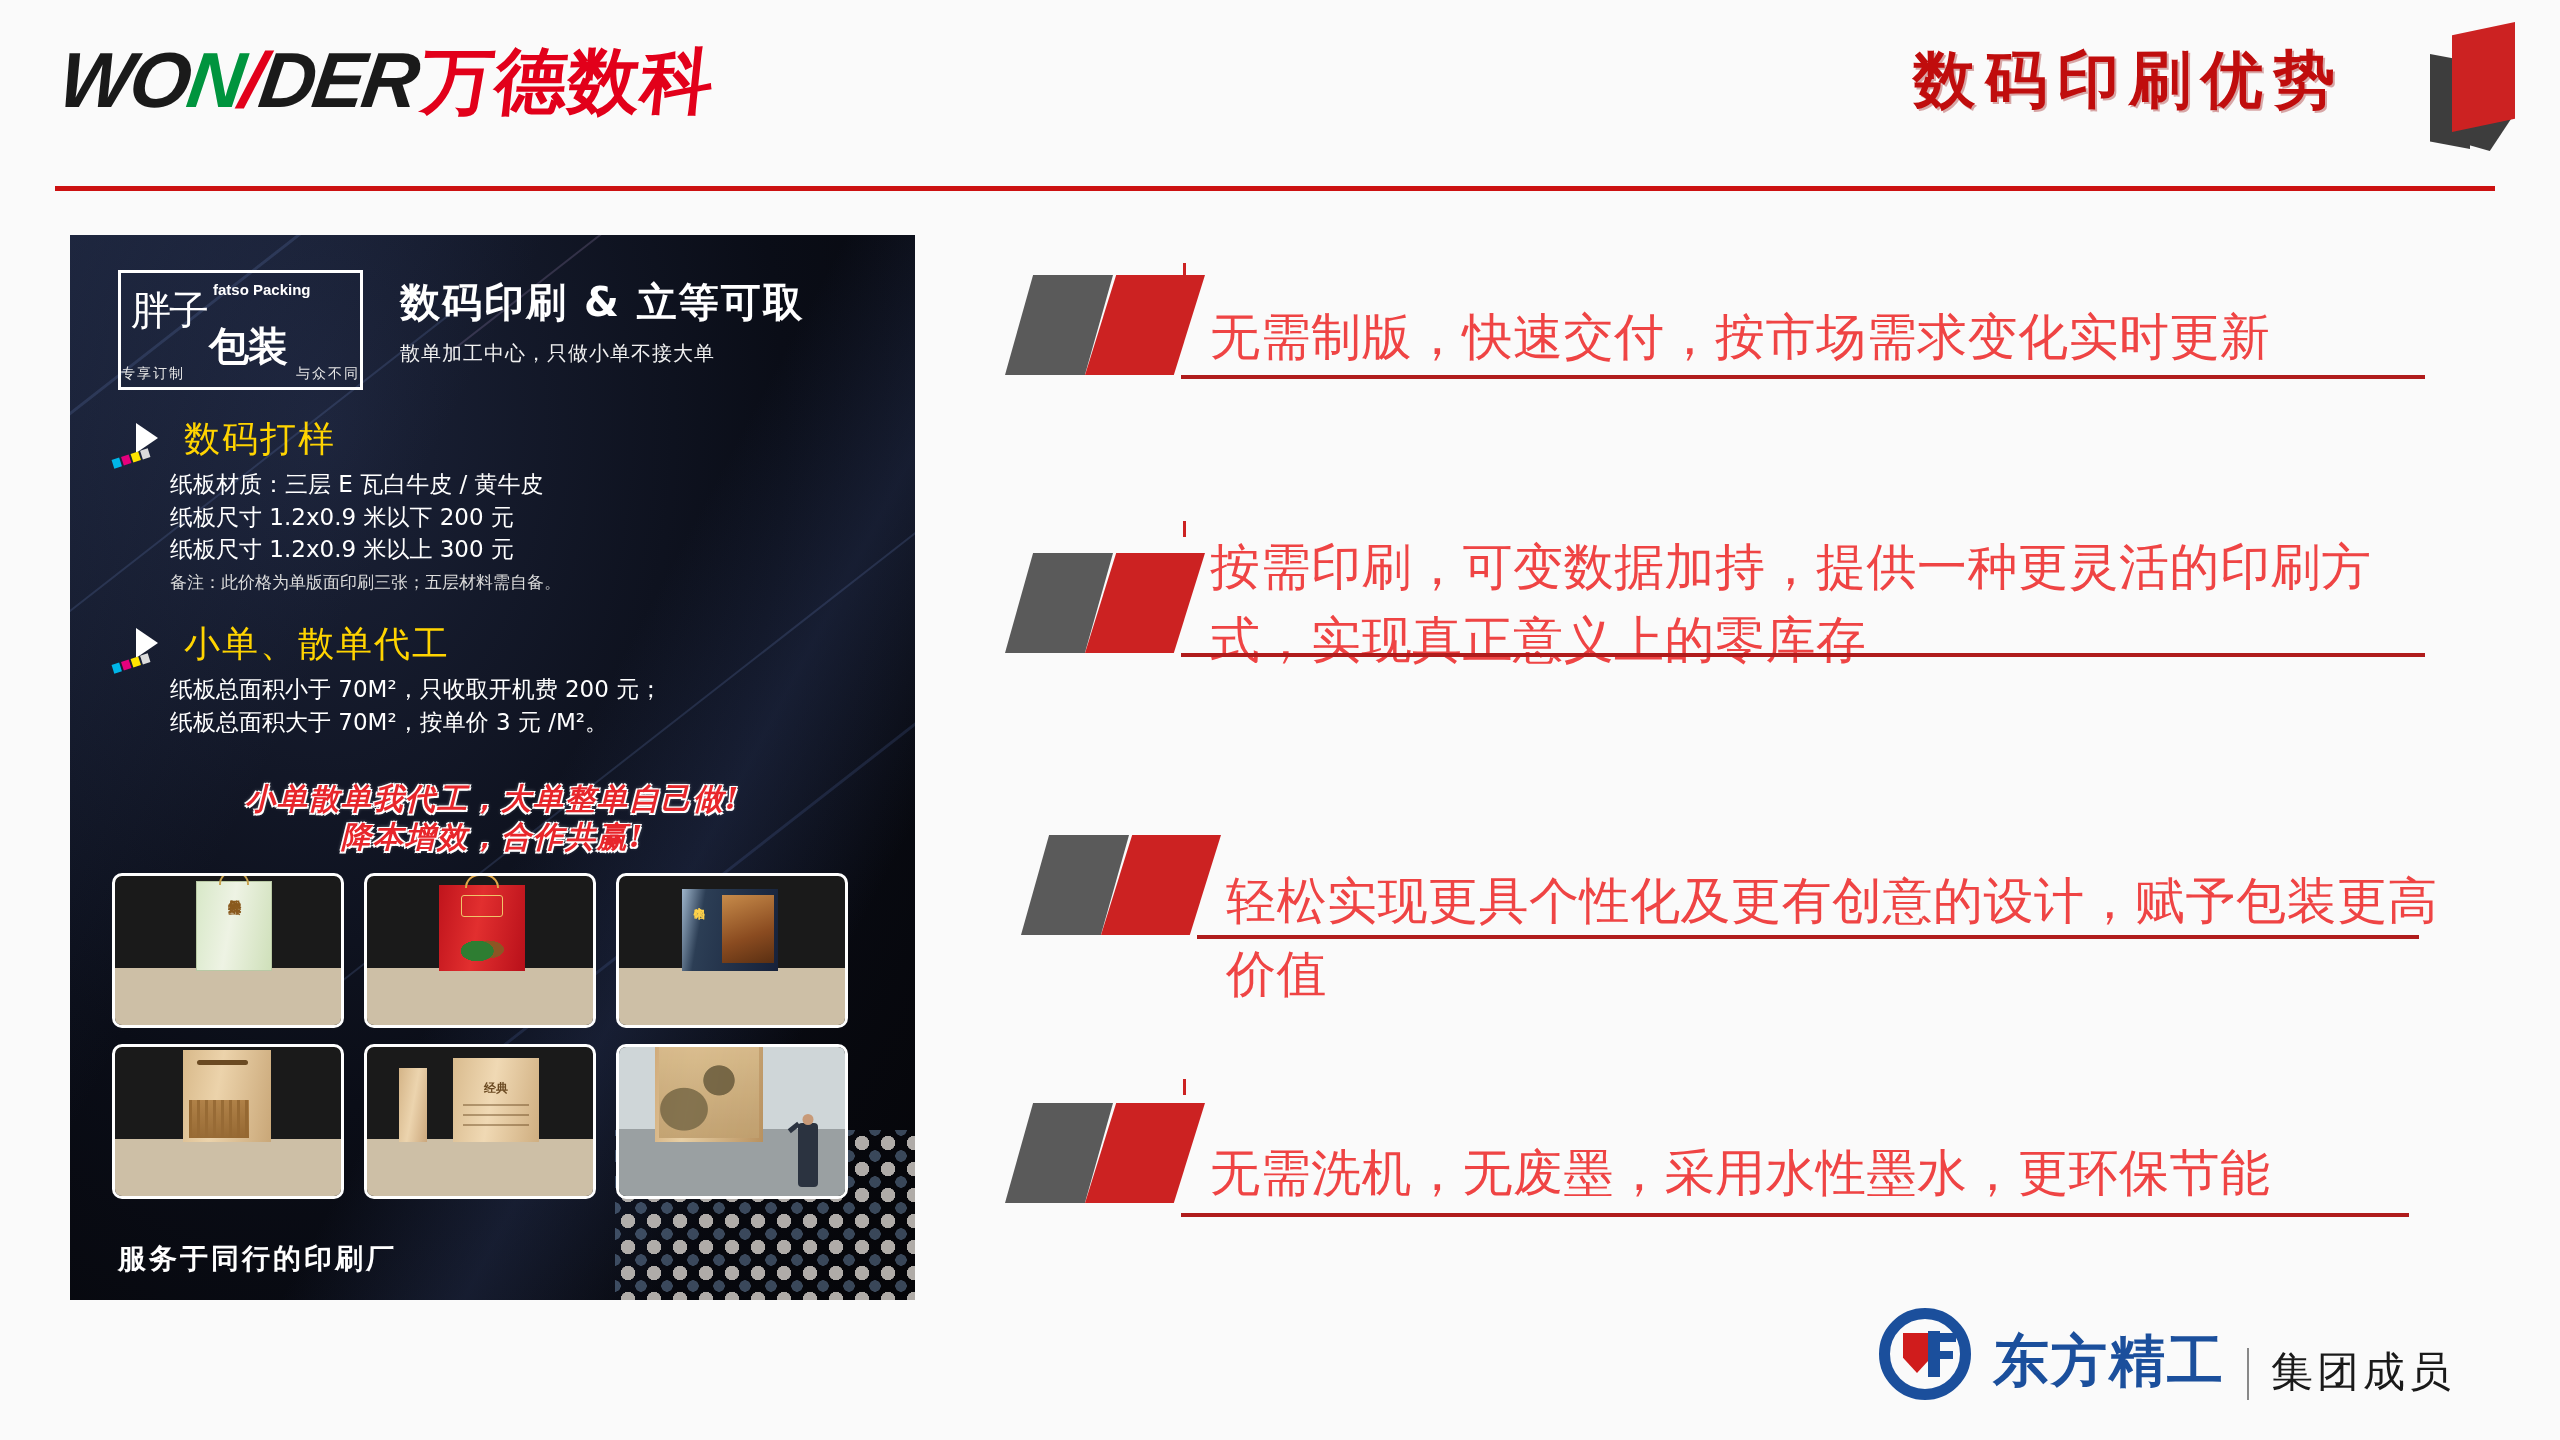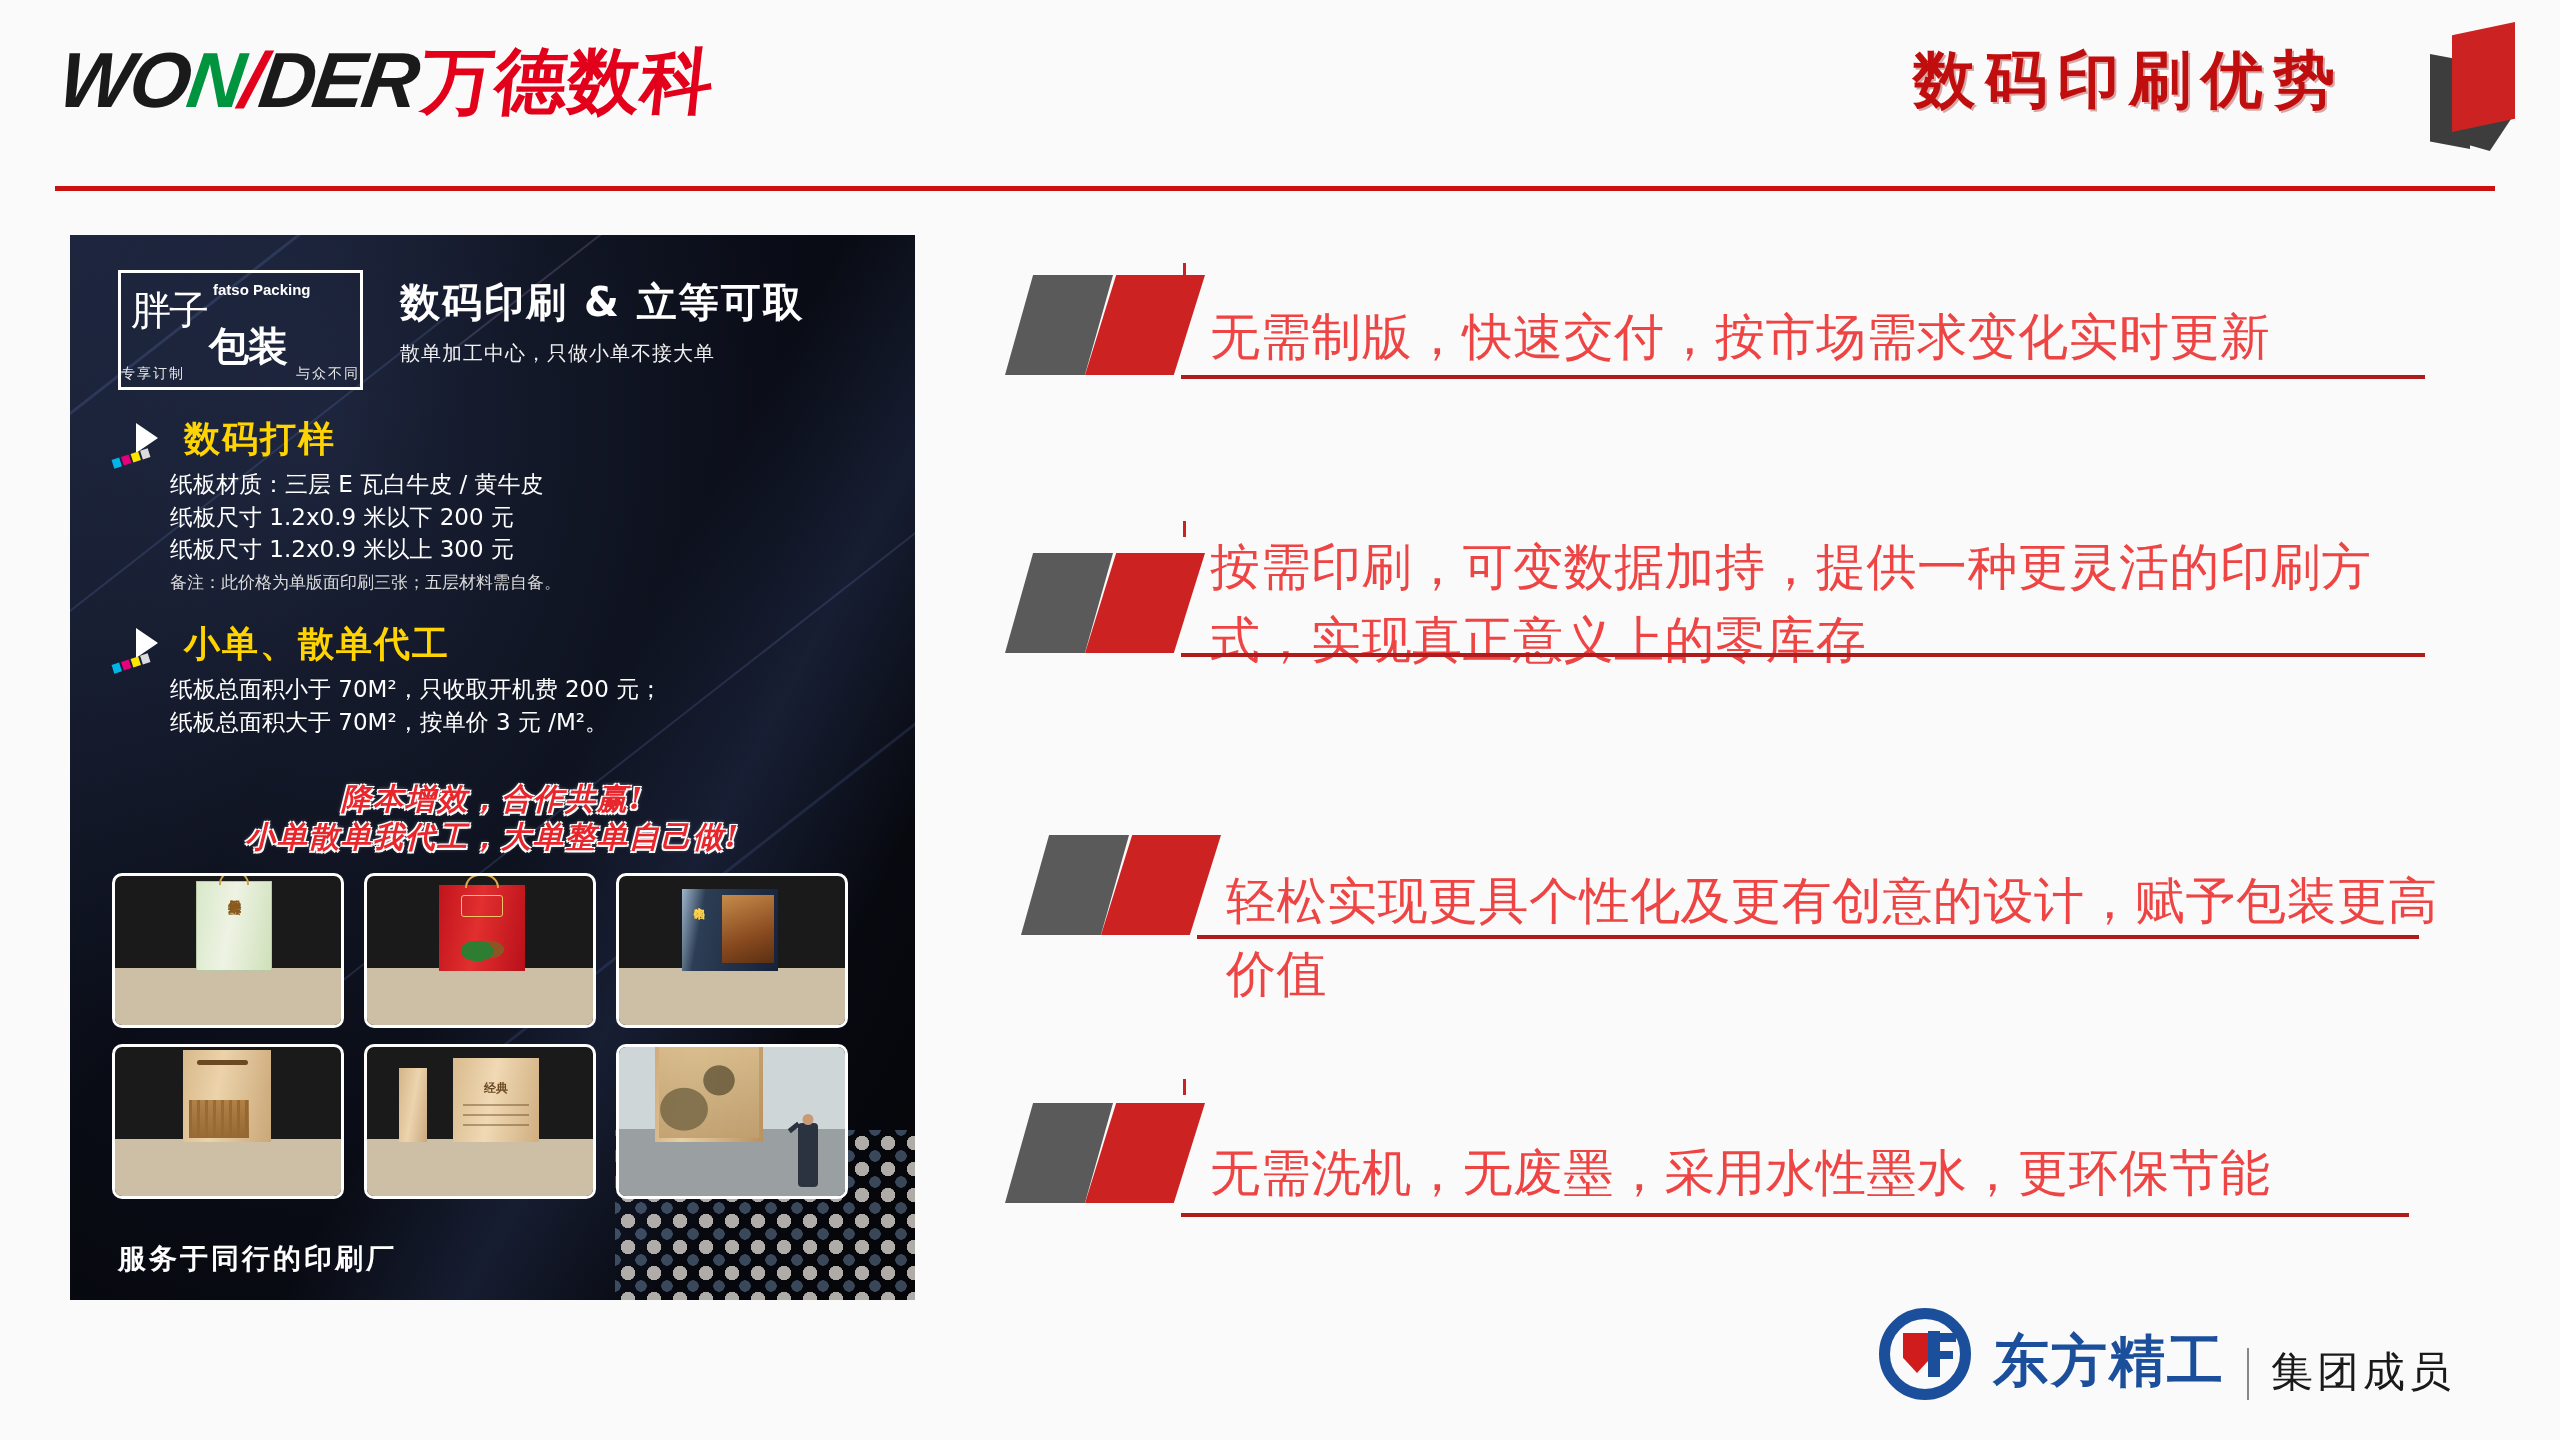--- a/index.html
+++ b/index.html
@@ -72,21 +72,21 @@
 
   .sec{position:absolute;left:42px;}
   .sec-title{display:flex;align-items:center;gap:14px;}
   .arrow-ico{position:relative;width:58px;height:46px;flex:none;}
   .arrow-ico .tri{position:absolute;left:24px;top:6px;width:0;height:0;
                   border-top:15px solid transparent;border-bottom:15px solid transparent;
                   border-left:22px solid #fff;}
   .arrow-ico .dots{position:absolute;left:0px;bottom:0px;display:flex;gap:2px;transform:rotate(-18deg);}
   .arrow-ico .dots i{width:8px;height:9px;display:block;}
   .d-c{background:#00b6e8;} .d-m{background:#e5007d;} .d-y{background:#ffe400;} .d-w{background:#dcdcdc;}
-  .sec-name{font-size:36px;font-weight:700;color:#ffd400;letter-spacing:2px;
+  .sec-name{font-size:36px;font-weight:400;color:#ffd400;letter-spacing:2px;
             font-family:"DejaVu Sans",sans-serif;white-space:nowrap;}
   .sec-lines{margin-left:58px;margin-top:4px;}
   .sec-lines div{font-size:23px;color:#fff;line-height:1.42;white-space:nowrap;
                  font-family:"DejaVu Sans",sans-serif;}
   .sec-note{font-size:17px!important;color:#dcdcdc!important;margin-top:4px;}
 
   .slogan{position:absolute;left:0;right:0;text-align:center;}
   .slogan div{font-size:30px;font-weight:900;color:#e8262b;line-height:1.25;
               font-family:"DejaVu Serif",serif;font-style:italic;letter-spacing:2px;
               text-shadow:-1.5px -1.5px 0 #fff,1.5px -1.5px 0 #fff,-1.5px 1.5px 0 #fff,
@@ -254,22 +254,22 @@
         </span>
         <span class="sec-name">小单、散单代工</span>
       </div>
       <div class="sec-lines">
         <div>纸板总面积小于 70M²，只收取开机费 200 元；</div>
         <div>纸板总面积大于 70M²，按单价 3 元 /M²。</div>
       </div>
     </div>
 
     <div class="slogan" style="top:545px;">
+      <div>小单散单我代工，大单整单自己做!</div>
       <div>降本增效，合作共赢!</div>
-      <div>小单散单我代工，大单整单自己做!</div>
     </div>
 
     <div class="halftone"></div>
 
     <div class="grid">
       <div class="ph">
         <div class="floor"></div>
         <div class="box bx1">
           <span class="hdl"></span>
           <span class="lbl">天然蜂蜜</span>

